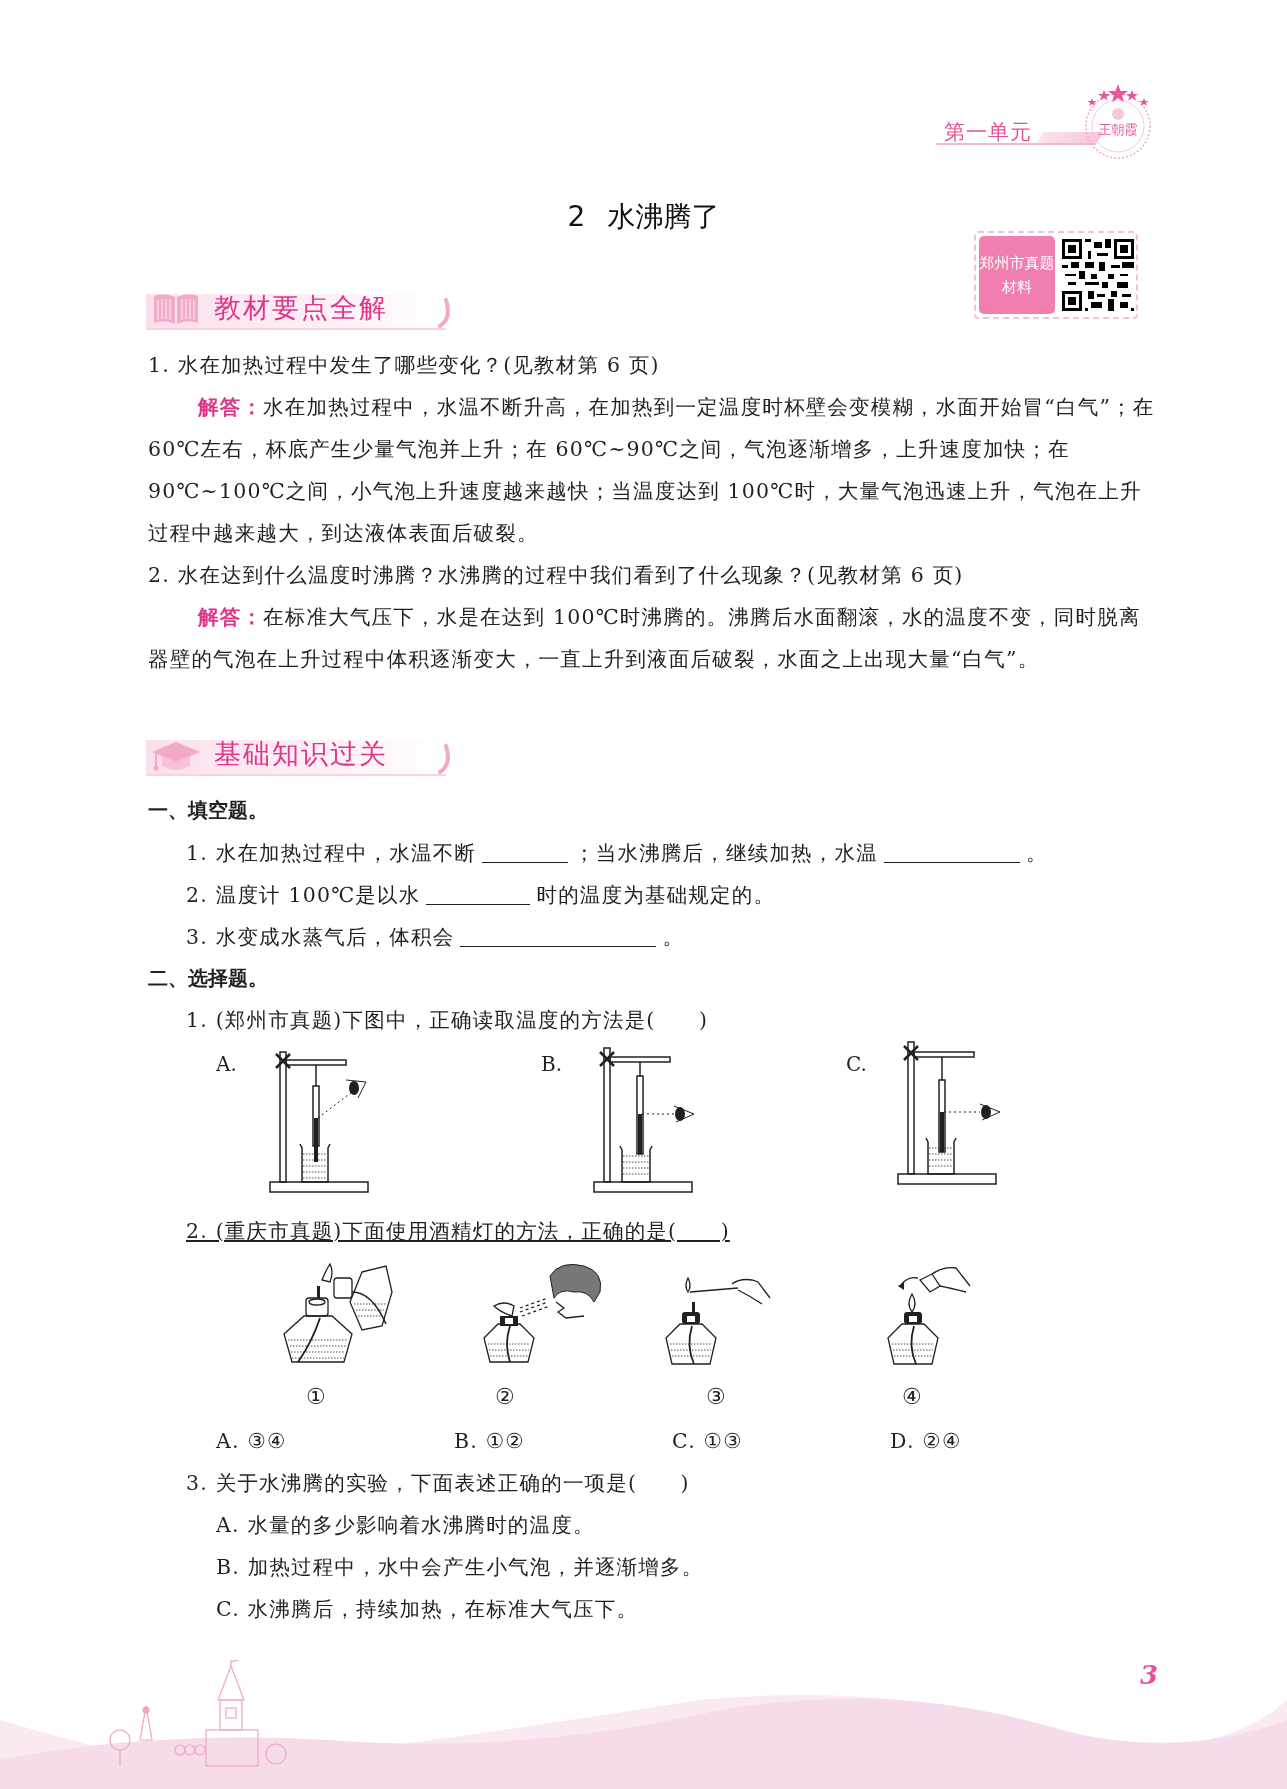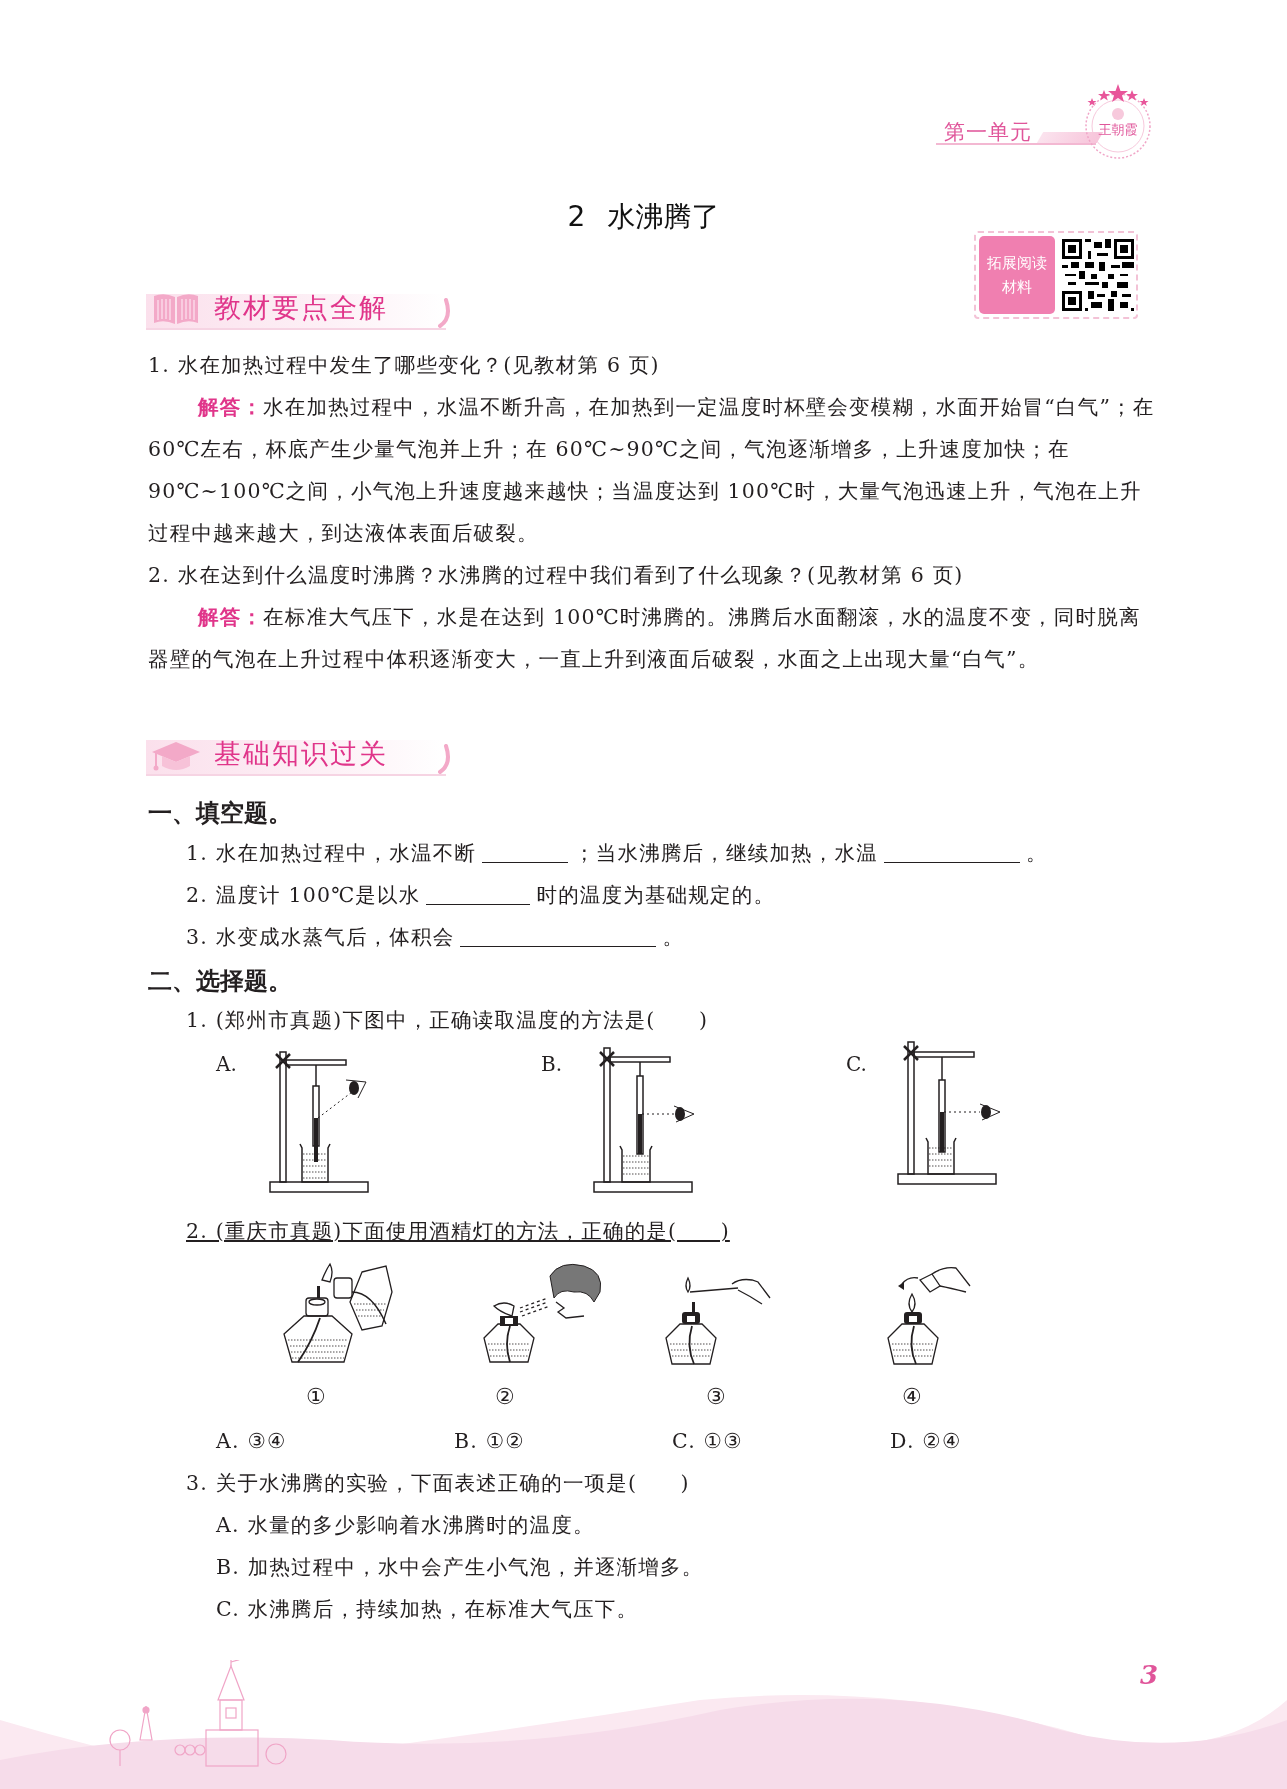--- a/index.html
+++ b/index.html
@@ -22,21 +22,21 @@
   .banner { height:46px; }
   .banner .bg { position:absolute; left:0; top:10px; width:300px; height:34px; background:linear-gradient(90deg,#fbe0ec 0%,#fdf0f6 60%,#ffffff 100%); border-bottom:2px solid #f6d4e3; }
   .banner .icon { position:absolute; left:4px; top:4px; width:52px; height:40px; }
   .banner .text { position:absolute; left:68px; top:6px; font-family:"DejaVu Sans","Liberation Sans",sans-serif; font-size:27px; color:#e0358a; letter-spacing:2px; }
   .banner .curl { position:absolute; left:292px; top:12px; width:16px; height:34px; }
   
   .para { font-size:20.5px; line-height:42px; letter-spacing:1.2px; }
   .ans-lbl { color:#e0358a; font-family:"DejaVu Sans","Liberation Sans",sans-serif; font-weight:bold; }
   .q { left:148px; width:1010px; }
   .ind { text-indent:50px; }
-  .heading { font-family:"DejaVu Sans","Liberation Sans",sans-serif; font-weight:bold; font-size:24px; }
+  .heading { font-family:"DejaVu Sans","Liberation Sans",sans-serif; font-weight:bold; font-size:20px; }
   .blank { display:inline-block; border-bottom:1.5px solid #231f20; height:22px; vertical-align:-3px; margin:0 6px; }
   .fig-label { font-size:20px; }
   .circ { font-size:22px; }
   .page-num { left:1140px; top:1660px; font-family:"DejaVu Serif","Liberation Serif",serif; font-style:italic; font-weight:bold; font-size:26px; color:#e0559a; }
   .footer { left:0; top:1660px; width:1287px; height:129px; }
 </style>
 </head>
 <body>
 
 <div class="abs unit-tab"></div>
@@ -55,21 +55,21 @@
   <circle cx="40" cy="32" r="6" fill="#f7c9dc"></circle>
   <text x="40" y="52" text-anchor="middle" font-size="13" fill="#e0559a" font-family="DejaVu Serif, serif">王朝霞</text>
 </svg>
 
 <div class="abs lesson-title">
   <span class="num">2</span><span>水沸腾了</span>
 </div>
 
 <div class="abs qr-box"></div>
 <div class="abs qr-label">
-  <div>拓展阅读</div>
+  <div>郑州市真题</div>
   <div>材料</div>
 </div>
 <svg class="abs qr-code" viewBox="0 0 25 25" shape-rendering="crispEdges">
   <rect width="25" height="25" fill="#fff"></rect>
   <g fill="#000">
     <rect x="0" y="0" width="7" height="7"></rect>
       <rect x="1" y="1" width="5" height="5" fill="#fff"></rect>
       <rect x="2" y="2" width="3" height="3"></rect>
     <rect x="18" y="0" width="7" height="7"></rect>
       <rect x="19" y="1" width="5" height="5" fill="#fff"></rect>

